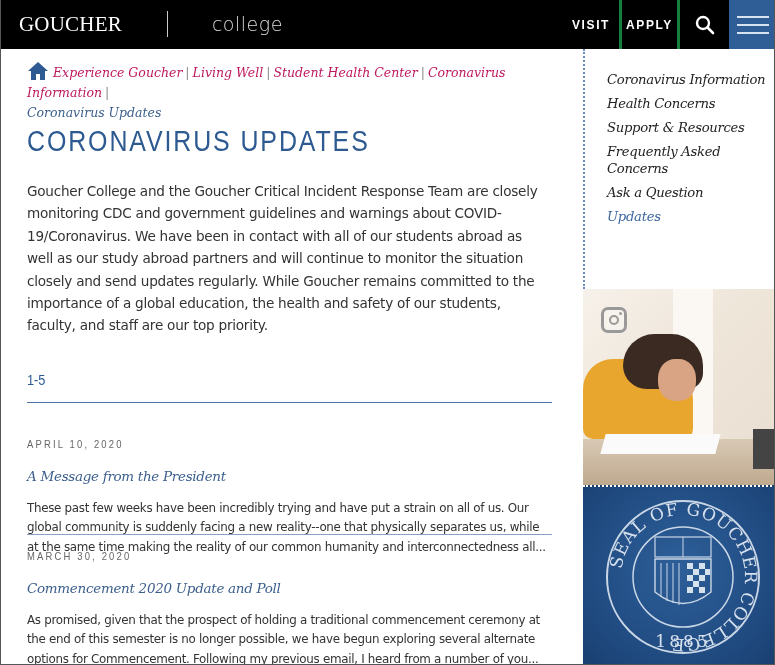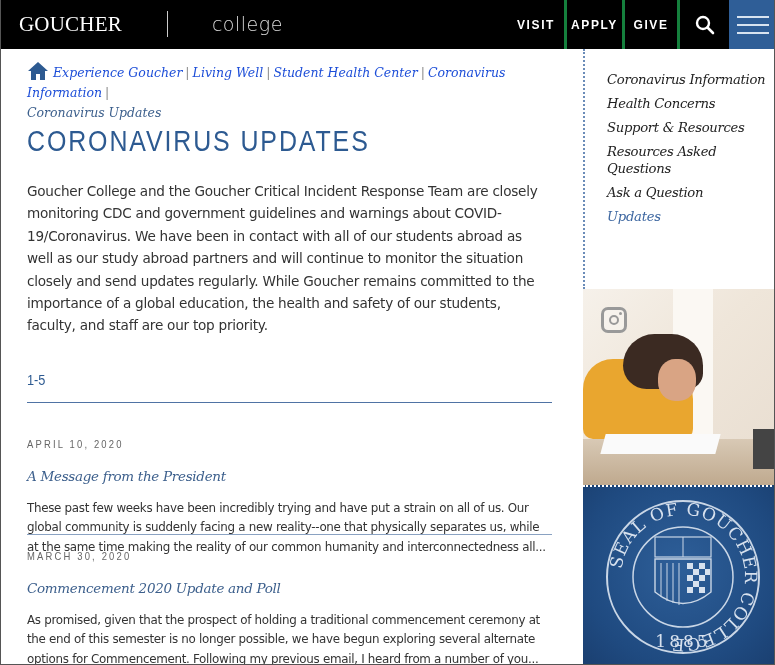--- a/index.html
+++ b/index.html
@@ -20,21 +20,21 @@
   .nav-item.give { width: 55px; }
   .nav-item.search { width: 52px; }
   .nav-item.menu { width: 47px; background: #2f5e97; border-left: none; flex-direction: column; gap: 6px; }
   .menu-line { width: 32px; height: 2px; background: #d8e3f0; }
 
   
   .main { position: absolute; left: 0; top: 49px; width: 582px; height: 616px; }
   .breadcrumb { position: absolute; left: 26px; top: 12px; width: 530px; font-family: "DejaVu Serif", serif; font-style: italic; font-size: 12.5px; line-height: 20px; color: #3c5f8c; }
   .breadcrumb .home { display: inline-block; width: 22px; height: 20px; vertical-align: -4px; margin-right: 4px; }
   .breadcrumb a { color: #3c5f8c; text-decoration: none; }
-  .breadcrumb .gray { color: #1d4ed8; }
+  .breadcrumb .gray { color: #be185d; }
   .breadcrumb .pipe { color: #888; font-style: normal; margin: 0 3px; }
   .title { position: absolute; left: 26px; top: 76px; font-family: "Liberation Sans", sans-serif; font-size: 29px; color: #2d5a91; letter-spacing: 2.2px; transform: scaleX(0.86); transform-origin: left; font-weight: normal; }
   .intro { position: absolute; left: 26px; top: 131px; width: 520px; font-family: "DejaVu Sans", sans-serif; font-size: 13.6px; line-height: 22.4px; color: #333; letter-spacing: -0.25px; }
   .range { position: absolute; left: 26px; top: 322px; font-family: "Liberation Sans", sans-serif; font-size: 15px; color: #2d5a91; transform: scaleX(0.85); transform-origin: left; }
   .rule { position: absolute; left: 26px; width: 525px; height: 1px; background: #4f73a4; }
   .post { position: absolute; left: 26px; width: 525px; }
   .post-date { font-family: "Liberation Sans", sans-serif; font-size: 10.5px; letter-spacing: 2.4px; color: #666; transform: scaleX(0.9); transform-origin: left; }
   .post-title { margin-top: 18px; font-family: "DejaVu Serif", serif; font-style: italic; font-size: 13.5px; color: #3c5f8c; letter-spacing: -0.3px; }
   .post-excerpt { margin-top: 15px; font-family: "DejaVu Sans", sans-serif; font-size: 11.9px; line-height: 19.3px; color: #333; letter-spacing: -0.3px; }
 
@@ -64,21 +64,20 @@
 
   <div class="topbar">
     <div class="logo">
       <span class="brand">GOUCHER</span>
       <span class="sep"></span>
       <span class="sub">college</span>
     </div>
     <div class="nav">
       <div class="nav-item visit">VISIT</div>
       <div class="nav-item apply">APPLY</div>
-      <div class="nav-item give">GIVE</div>
       <div class="nav-item search">
         <svg width="20" height="20" viewBox="0 0 20 20">
           <circle cx="8" cy="8" r="6" fill="none" stroke="#fff" stroke-width="2.4"></circle>
           <line x1="12.5" y1="12.5" x2="18" y2="18" stroke="#fff" stroke-width="2.6" stroke-linecap="round"></line>
         </svg>
       </div>
       <div class="nav-item menu">
         <span class="menu-line"></span>
         <span class="menu-line"></span>
         <span class="menu-line"></span>
@@ -113,21 +112,21 @@
       <div class="post-title">Commencement 2020 Update and Poll</div>
       <div class="post-excerpt">As promised, given that the prospect of holding a traditional commencement ceremony at the end of this semester is no longer possible, we have begun exploring several alternate options for Commencement. Following my previous email, I heard from a number of you...</div>
     </div>
   </div>
 
   <div class="sidebar">
     <ul class="side-nav">
       <li>Coronavirus Information</li>
       <li>Health Concerns</li>
       <li>Support &amp; Resources</li>
-      <li>Resources Asked Questions</li>
+      <li>Frequently Asked Concerns</li>
       <li>Ask a Question</li>
       <li class="active">Updates</li>
     </ul>
   </div>
 
   <div class="photo">
     <div class="window"></div>
     <div class="table"></div>
     <div class="shirt"></div>
     <div class="hair"></div>

